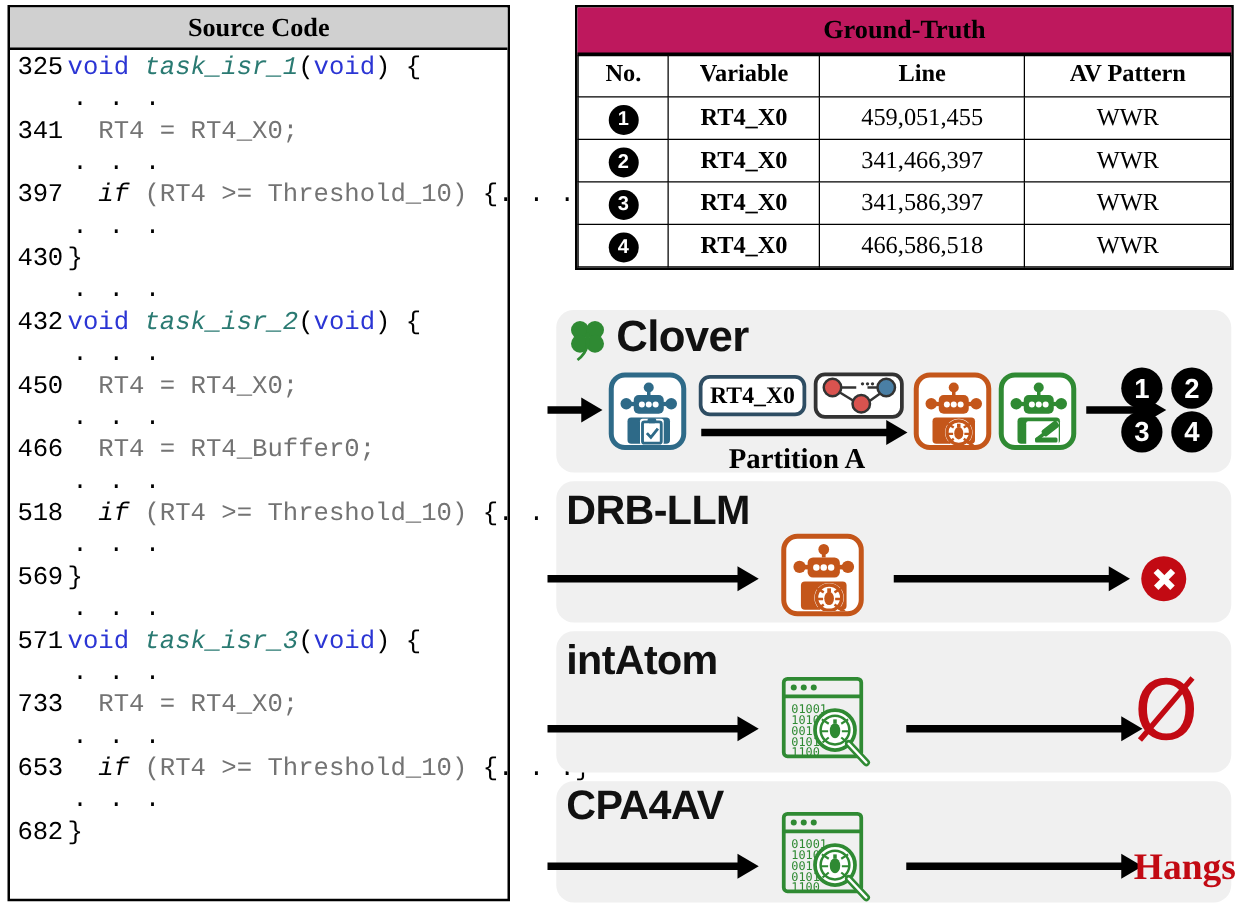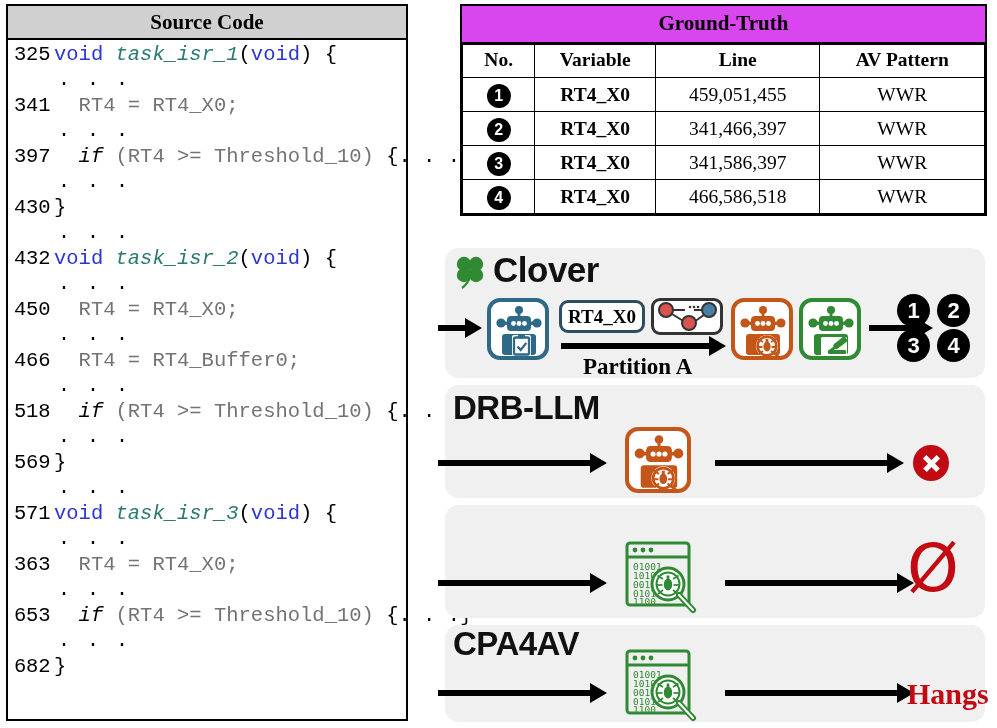--- a/index.html
+++ b/index.html
@@ -48,21 +48,21 @@
   .it { font-style: italic; color: #000; }
 
   
   .gt-wrap {
     position: absolute; left: 460px; top: 4px;
     width: 527px;
     border: 2.5px solid #000;
     background: #fff;
   }
   .gt-title {
-    background: #d946ef; border-bottom: 2px solid #000;
+    background: #be185d; border-bottom: 2px solid #000;
     text-align: center; font-weight: bold; font-size: 21px;
     padding: 5px 0 6px;
   }
   table.gt { width: 100%; border-collapse: collapse; }
   table.gt th, table.gt td {
     border: 1.6px solid #000;
     text-align: center; font-size: 19.5px;
     padding: 3px 2px;
     font-family: "Liberation Serif", serif;
   }
@@ -187,21 +187,21 @@
         <div class="cline"><span class="ln">450</span><span><span class="code">  RT4 = RT4_X0;</span></span></div>
         <div class="dots">. . .</div>
         <div class="cline"><span class="ln">466</span><span><span class="code">  RT4 = RT4_Buffer0;</span></span></div>
         <div class="dots">. . .</div>
         <div class="cline"><span class="ln">518</span><span><span class="it">  if </span><span class="code">(RT4 &gt;= Threshold_10)</span><span class="pl"> {. . .}</span></span></div>
         <div class="dots">. . .</div>
         <div class="cline"><span class="ln">569</span><span><span class="pl">}</span></span></div>
         <div class="dots">. . .</div>
         <div class="cline"><span class="ln">571</span><span><span class="kw">void </span><span class="fn">task_isr_3</span><span class="pl">(</span><span class="kw">void</span><span class="pl">) {</span></span></div>
         <div class="dots">. . .</div>
-        <div class="cline"><span class="ln">363</span><span><span class="code">  RT4 = RT4_X0;</span></span></div>
+        <div class="cline"><span class="ln">733</span><span><span class="code">  RT4 = RT4_X0;</span></span></div>
         <div class="dots">. . .</div>
         <div class="cline"><span class="ln">653</span><span><span class="it">  if </span><span class="code">(RT4 &gt;= Threshold_10)</span><span class="pl"> {. . .}</span></span></div>
         <div class="dots">. . .</div>
         <div class="cline"><span class="ln">682</span><span><span class="pl">}</span></span></div>
       </div>
   </div>
 
   <div class="gt-wrap">
     <div class="gt-title">Ground-Truth</div>
     <table class="gt">
@@ -443,20 +443,21 @@
 
     <div class="arrow" style="left:270px; top:78px; width:190px;">
       <div class="shaft" style="width:175px;"></div>
         <div class="head" style="left:172px;"></div>
     </div>
 
     <div class="badge-x" style="left:468px; top:60px;"></div>
   </div>
 
   <div class="tool" style="top:505px; height:113px;">
+    <div class="tool-name" style="left:8px; top:4px; font-size:33px;">intAtom</div>
 
     <div class="arrow" style="left:-7px; top:78px; width:170px;">
       <div class="shaft" style="width:155px;"></div>
         <div class="head" style="left:152px;"></div>
     </div>
 
     <div style="position:absolute; left:178px; top:34px;">
       <svg width="86" height="78" viewBox="0 0 86 78">
         <g stroke="#2f8a33" stroke-width="3" fill="none">
           <rect x="4" y="4" width="62" height="62" rx="3"></rect>

